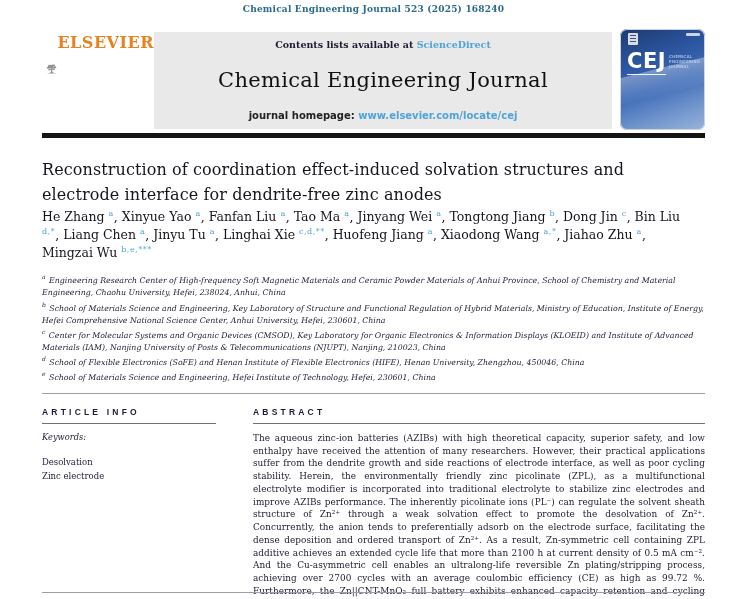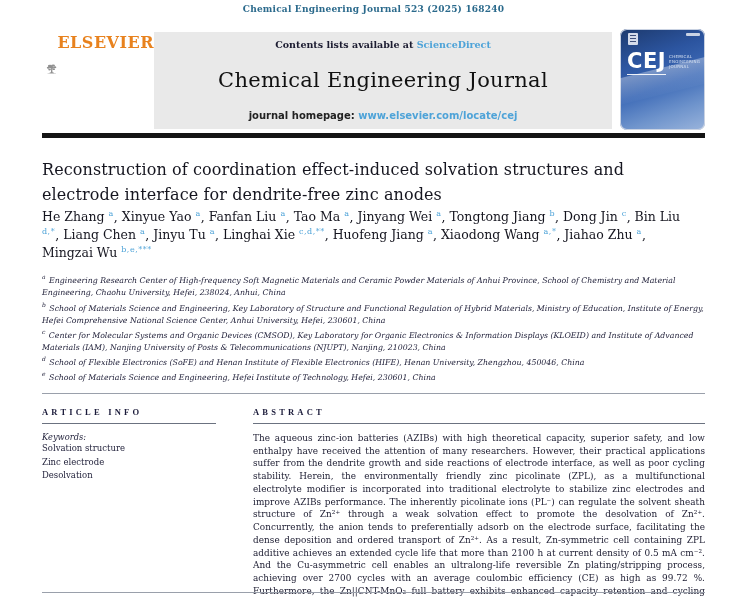--- a/index.html
+++ b/index.html
@@ -104,26 +104,26 @@
 
   .full-rule { border: none; border-top: 1px solid #9aa0ab; margin-top: 9px; }
   .bottom-rule { border: none; border-top: 1px solid #9aa0ab; position: absolute; left: 42px; width: 663px; top: 592px; }
 
   
   .two-col { display: flex; margin-top: 13px; }
   .col-left { width: 174px; flex: none; }
   .col-gap { width: 37px; flex: none; }
   .col-right { flex: 1; }
   .section-header {
-    font-family: Liberation Serif, serif;
+    font-family: Liberation Sans, sans-serif;
     font-size: 8.5px; font-weight: bold; color: #1b1b3a;
     letter-spacing: 3.2px; white-space: nowrap;
   }
   .header-rule { border-top: 1px solid #6b7280; margin-top: 6px; margin-bottom: 8px; }
-  .keywords-label { font-size: 8.3px; font-style: italic; color: #23233c; margin-bottom: 0; }
+  .keywords-label { font-size: 8.3px; font-style: italic; color: #23233c; margin-bottom: 14px; }
   .kw { font-size: 8.5px; color: #23233c; line-height: 1.6; }
   .abstract {
     font-size: 8.9px; color: #1b1b30; text-align: justify;
     line-height: 1.43; letter-spacing: 0.05px; word-spacing: 0.3px;
   }
 </style>
 </head>
 <body>
 
 <div class="page">
@@ -182,23 +182,22 @@
     </div>
 
   <hr class="full-rule">
 
   <div class="two-col">
     <div class="col-left">
       <div class="section-header">ARTICLE INFO</div>
       <div class="header-rule"></div>
       <div class="keywords-label">Keywords:</div>
       <div id="kw-list">
-          <div class="kw">Solvation structure</div>
+          <div class="kw">Desolvation</div>
           <div class="kw">Zinc electrode</div>
-          <div class="kw">Desolvation</div>
         </div>
     </div>
     <div class="col-gap"></div>
     <div class="col-right">
       <div class="section-header">ABSTRACT</div>
       <div class="header-rule"></div>
       <p class="abstract">The aqueous zinc-ion batteries (AZIBs) with high theoretical capacity, superior safety, and low enthalpy have received the attention of many researchers. However, their practical applications suffer from the dendrite growth and side reactions of electrode interface, as well as poor cycling stability. Herein, the environmentally friendly zinc picolinate (ZPL), as a multifunctional electrolyte modifier is incorporated into traditional electrolyte to stabilize zinc electrodes and improve AZIBs performance. The inherently picolinate ions (PL⁻) can regulate the solvent sheath structure of Zn²⁺ through a weak solvation effect to promote the desolvation of Zn²⁺. Concurrently, the anion tends to preferentially adsorb on the electrode surface, facilitating the dense deposition and ordered transport of Zn²⁺. As a result, Zn-symmetric cell containing ZPL additive achieves an extended cycle life that more than 2100 h at current density of 0.5 mA cm⁻². And the Cu-asymmetric cell enables an ultralong-life reversible Zn plating/stripping process, achieving over 2700 cycles with an average coulombic efficiency (CE) as high as 99.72 %. Furthermore, the Zn||CNT-MnO₂ full battery exhibits enhanced capacity retention and cycling stability with ZPL molecules. This study develops a new additive with synergistic effects for achieving dendrite-free Zn anodes and designing high-performance AZIBs.</p>
     </div>
   </div>
 

